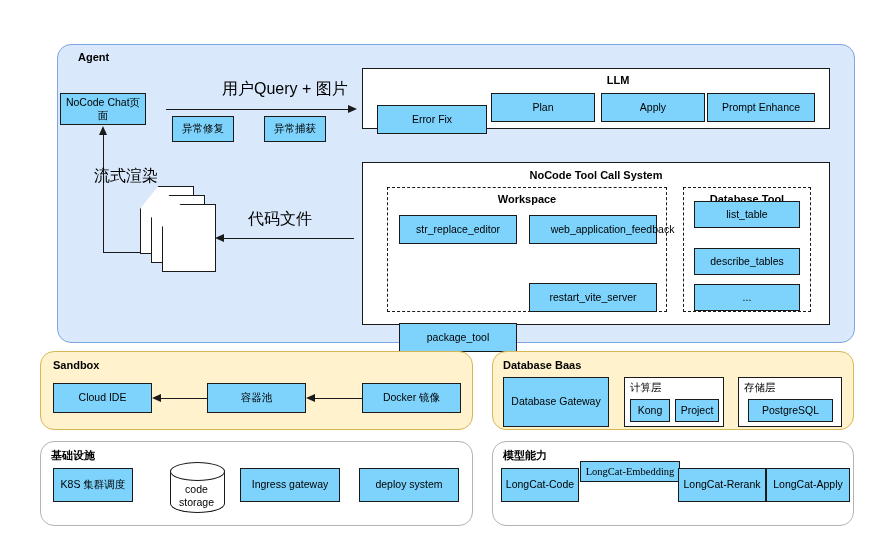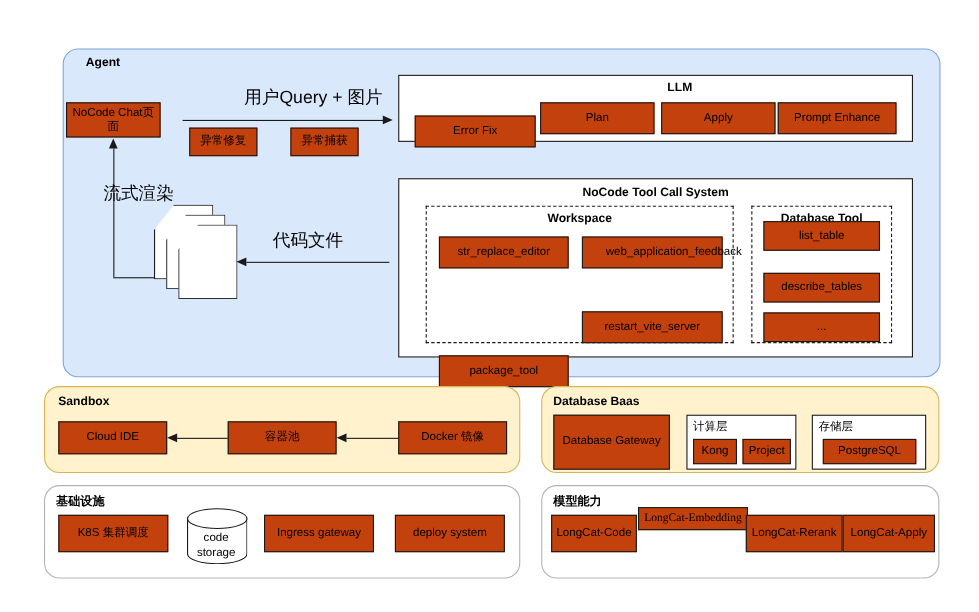--- a/index.html
+++ b/index.html
@@ -39,21 +39,21 @@
     position: absolute;
     font-weight: bold;
     font-size: 11px;
     color: #000;
     white-space: nowrap;
   }
 
   
   .box {
     border: 1.4px solid #1a1a1a;
-    background: #c2410c;
+    background: #7dd3fc;
     display: flex;
     align-items: center;
     justify-content: center;
     text-align: center;
     font-size: 10.5px;
     line-height: 1.25;
     color: #000;
   }
   .box-thin { border-width: 1.2px; }
 
@@ -270,21 +270,21 @@
 
 <div class="abs group" style="left:738px; top:377px; width:104px; height:50px;"></div>
 <div class="box-label" style="left:744px; top:381px;">存储层</div>
 <div class="abs box box-thin" style="left:748px; top:399px; width:85px; height:23px;">
   <span>PostgreSQL</span>
 </div>
 
 <div class="abs panel panel-white" style="left:40px; top:441px; width:433px; height:85px;"></div>
 <div class="panel-title" style="left:51px; top:448px;">基础设施</div>
 
-<div class="abs box" style="left:53px; top:468px; width:100px; height:34px;">
+<div class="abs box" style="left:53px; top:468px; width:80px; height:34px;">
   <span>K8S 集群调度</span>
 </div>
 
 <div class="cyl-body" style="left:170px; top:470px; width:53px; height:42px;"></div>
 <div class="cyl-top" style="left:170px; top:462px; width:53px; height:17px;"></div>
 <div class="cyl-text" style="left:170px; top:483px; width:53px;">code</div>
 <div class="cyl-text" style="left:165px; top:496px; width:63px;">storage</div>
 
 <div class="abs box" style="left:240px; top:468px; width:100px; height:34px;">
   <span>Ingress gateway</span>

